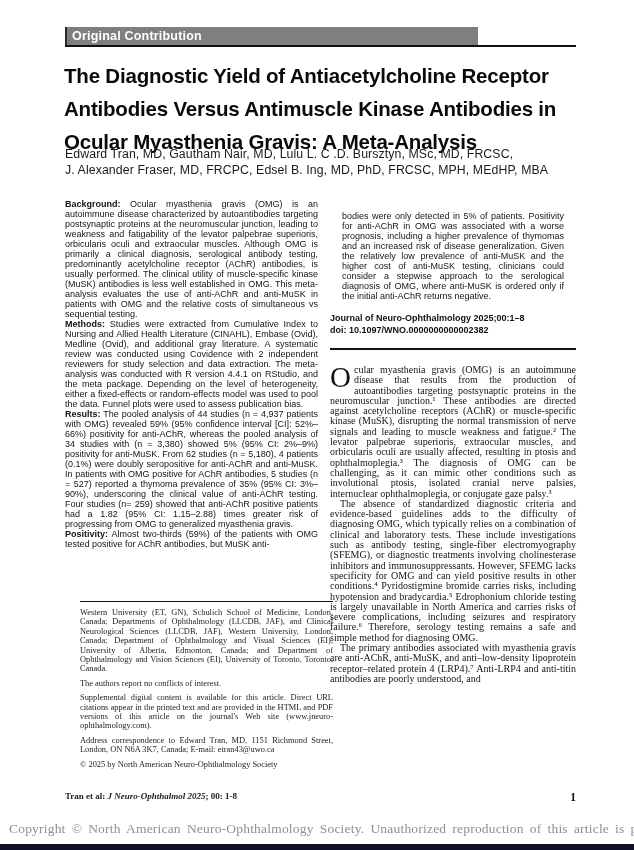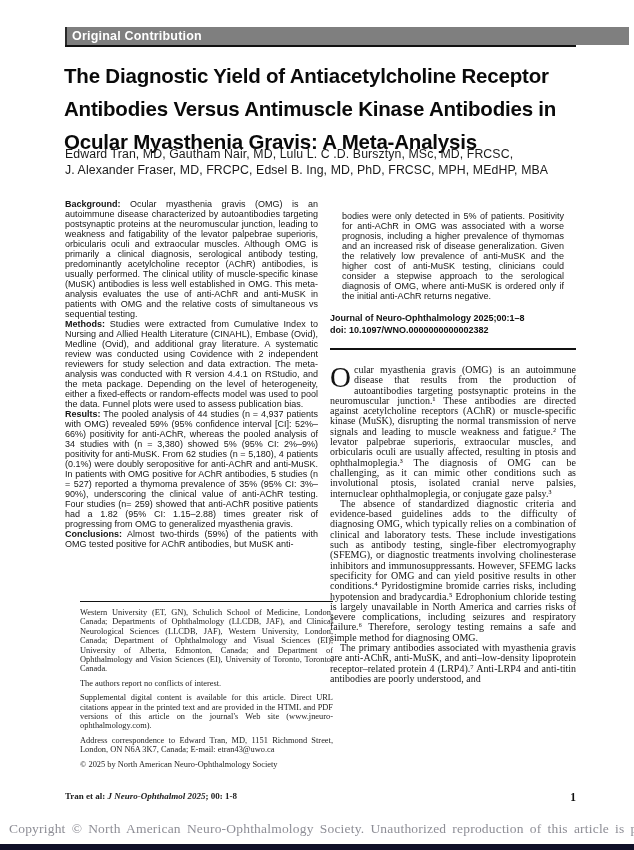--- a/index.html
+++ b/index.html
@@ -1,20 +1,20 @@
 <!DOCTYPE html>
 <html><head>
 <meta charset="utf-8">
 <style>
   html,body{margin:0;padding:0;}
   body{width:634px;height:850px;background:#ffffff;font-family:"Liberation Sans",sans-serif;}
   .page{position:relative;width:634px;height:850px;background:#ffffff;overflow:hidden;}
 
   
-  .banner{position:absolute;left:65px;top:27px;width:564px;height:18px;background:#7f7f7f;
+  .banner{position:absolute;left:65px;top:27px;width:413px;height:18px;background:#7f7f7f;
           border-left:2px solid #2a2a2a;box-sizing:border-box;display:flex;align-items:center;}
   .banner span{color:#ffffff;font-weight:bold;font-size:12.5px;padding-left:5px;letter-spacing:0.2px;}
   .banner-rule{position:absolute;left:65px;top:45px;width:511px;height:2px;background:#111111;}
 
   
   .title{position:absolute;left:64px;top:59px;width:520px;}
   .title div{font-size:20.5px;font-weight:bold;color:#0a0a0a;line-height:33px;white-space:nowrap;letter-spacing:-0.2px;}
   .authors{position:absolute;left:65px;top:146px;width:520px;}
   .authors div{font-size:12.3px;color:#1a1a1a;line-height:16px;white-space:nowrap;letter-spacing:0.1px;}
 
@@ -70,21 +70,21 @@
 
   <div class="authors">
     <div>Edward Tran, MD, Gautham Nair, MD, Lulu L. C .D. Bursztyn, MSc, MD, FRCSC,</div>
     <div>J. Alexander Fraser, MD, FRCPC, Edsel B. Ing, MD, PhD, FRCSC, MPH, MEdHP, MBA</div>
   </div>
 
   <div class="col-left">
     <p class="abs-sec"><b>Background:</b> <span>Ocular myasthenia gravis (OMG) is an autoimmune disease characterized by autoantibodies targeting postsynaptic proteins at the neuromuscular junction, leading to weakness and fatigability of the levator palpebrae superioris, orbicularis oculi and extraocular muscles. Although OMG is primarily a clinical diagnosis, serological antibody testing, predominantly acetylcholine receptor (AChR) antibodies, is usually performed. The clinical utility of muscle-specific kinase (MuSK) antibodies is less well established in OMG. This meta-analysis evaluates the use of anti-AChR and anti-MuSK in patients with OMG and the relative costs of simultaneous vs sequential testing.</span></p>
     <p class="abs-sec"><b>Methods:</b> <span>Studies were extracted from Cumulative Index to Nursing and Allied Health Literature (CINAHL), Embase (Ovid), Medline (Ovid), and additional gray literature. A systematic review was conducted using Covidence with 2 independent reviewers for study selection and data extraction. The meta-analysis was conducted with R version 4.4.1 on RStudio, and the meta package. Depending on the level of heterogeneity, either a fixed-effects or random-effects model was used to pool the data. Funnel plots were used to assess publication bias.</span></p>
     <p class="abs-sec"><b>Results:</b> <span>The pooled analysis of 44 studies (n = 4,937 patients with OMG) revealed 59% (95% confidence interval [CI]: 52%–66%) positivity for anti-AChR, whereas the pooled analysis of 34 studies with (n = 3,380) showed 5% (95% CI: 2%–9%) positivity for anti-MuSK. From 62 studies (n = 5,180), 4 patients (0.1%) were doubly seropositive for anti-AChR and anti-MuSK. In patients with OMG positive for AChR antibodies, 5 studies (n = 527) reported a thymoma prevalence of 35% (95% CI: 3%–90%), underscoring the clinical value of anti-AChR testing. Four studies (n= 259) showed that anti-AChR positive patients had a 1.82 (95% CI: 1.15–2.88) times greater risk of progressing from OMG to generalized myasthenia gravis.</span></p>
-    <p class="abs-sec"><b>Conclusions:</b> <span>Almost two-thirds (59%) of the patients with OMG tested positive for AChR antibodies, but MuSK anti-</span></p>
+    <p class="abs-sec"><b>Positivity:</b> <span>Almost two-thirds (59%) of the patients with OMG tested positive for AChR antibodies, but MuSK anti-</span></p>
   </div>
 
   <div class="col-right">
     <p class="abs-cont">bodies were only detected in 5% of patients. Positivity for anti-AChR in OMG was associated with a worse prognosis, including a higher prevalence of thymomas and an increased risk of disease generalization. Given the relatively low prevalence of anti-MuSK and the higher cost of anti-MuSK testing, clinicians could consider a stepwise approach to the serological diagnosis of OMG, where anti-MuSK is ordered only if the initial anti-AChR returns negative.</p>
     <div class="journal-info">
       <div>Journal of Neuro-Ophthalmology 2025;00:1–8</div>
       <div>doi: 10.1097/WNO.0000000000002382</div>
     </div>
     <div class="jrule"></div>
     <div class="bodytext">

